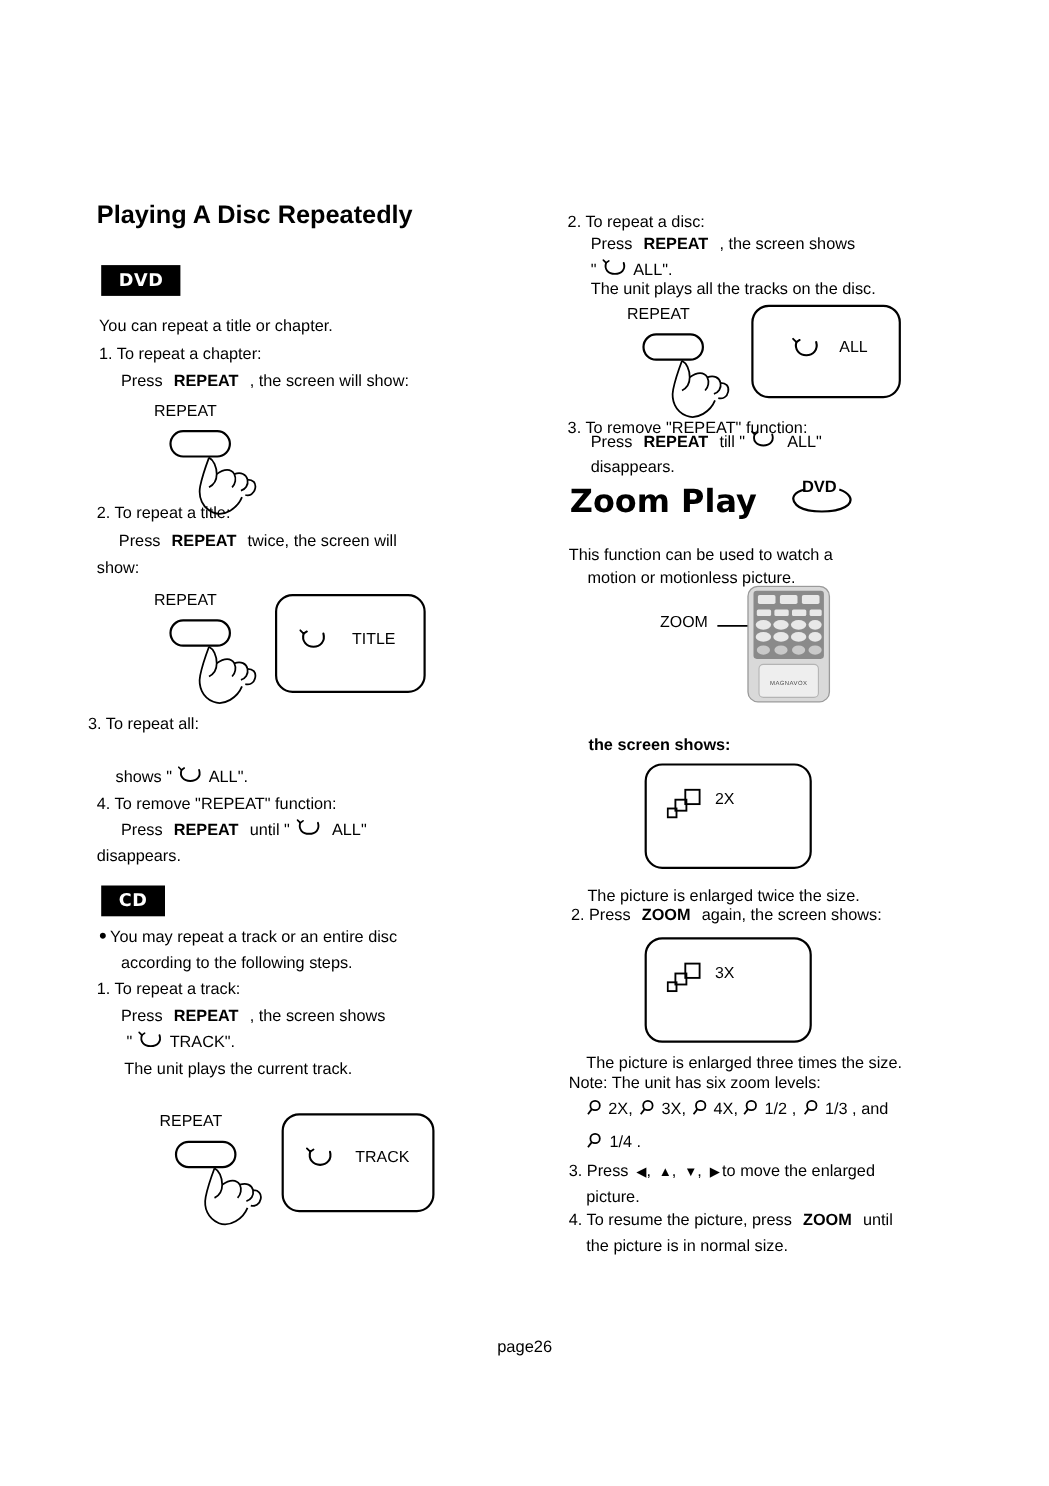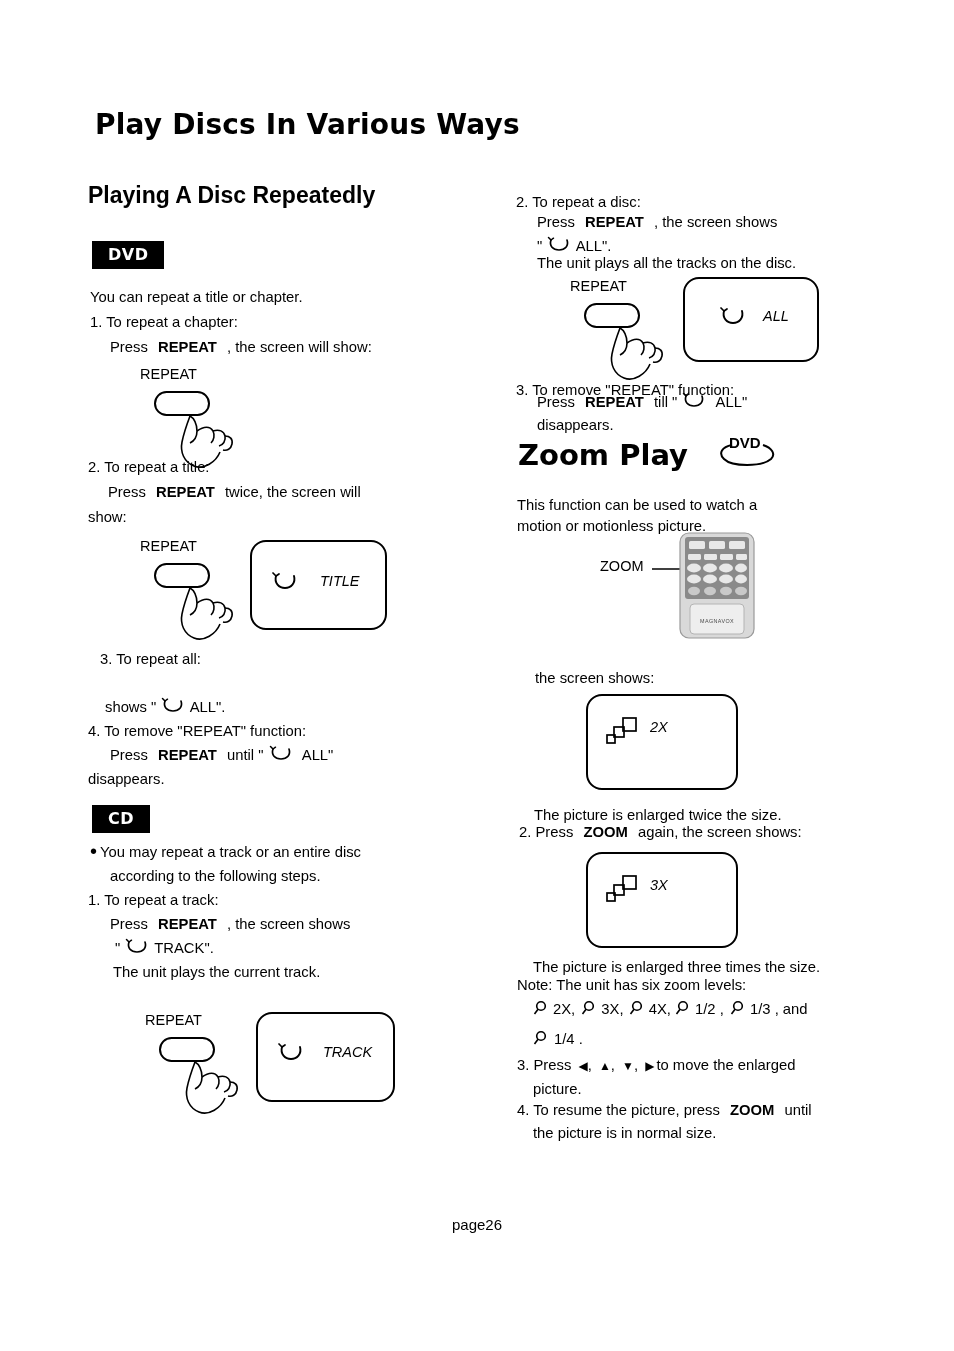--- a/index.html
+++ b/index.html
@@ -32,21 +32,21 @@
   
   .txt{position:absolute;font-size:14.8px;line-height:25px;white-space:nowrap;}
   .b{font-weight:bold;}
 
   
   .screen{
     position:absolute;border:2.2px solid #000;border-radius:16px;
     box-sizing:border-box;background:#fff;
   }
   .screen .label{
-    position:absolute;font-size:14.5px;white-space:nowrap;font-style:italic;
+    position:absolute;font-size:14.5px;white-space:nowrap;
   }
 
   
   .rep-ic{display:inline-block;vertical-align:-2px;}
   .rep-ic.inline{margin:0 1px;}
 
   
   .btn-grp{position:absolute;}
   .btn-grp .cap{
     position:absolute;font-size:14.5px;white-space:nowrap;
@@ -65,21 +65,20 @@
   .pagenum{
     position:absolute;left:0;top:1216px;width:954px;
     text-align:center;font-size:15px;
   }
 </style>
 </head>
 <body>
 
 <div class="page">
 
-  <div class="main-title">Play Discs In Various Ways</div>
 
   <div class="section-title">Playing A Disc Repeatedly</div>
 
   <div class="disc-badge" style="left:92px;top:241px;">DVD</div>
 
   <div class="txt" style="left:90px;top:285px;">You can repeat a title or chapter.</div>
 
   <div class="txt" style="left:90px;top:310px;">1.  To repeat a chapter:</div>
 
   <div class="txt" style="left:110px;top:335px;">
@@ -122,21 +121,21 @@
   </div>
 
   <div class="screen" style="left:250px;top:540px;width:137px;height:90px;">
     <svg width="26" height="20" style="position:absolute;left:20px;top:29px;">
       <path d="M4 5 C2 12, 7 17, 13 17 C19 17, 24 12, 22 5" fill="none" stroke="#000" stroke-width="1.9" stroke-linecap="round"></path>
       <path d="M4 5 L1 2 M4 5 L7 3" fill="none" stroke="#000" stroke-width="1.7" stroke-linecap="round"></path>
     </svg>
     <div class="label" style="left:68px;top:31px;">TITLE</div>
   </div>
 
-  <div class="txt" style="left:100px;top:647px;text-align:right;">3. To repeat all:</div>
+  <div class="txt" style="left:80px;top:647px;text-align:right;">3. To repeat all:</div>
   <div class="txt" style="left:105px;top:695px;">
     <span>shows "</span>
     <svg class="rep-ic inline" width="24" height="18">
       <path d="M4 5 C2 11, 6 15, 12 15 C18 15, 22 11, 20 5" fill="none" stroke="#000" stroke-width="1.7" stroke-linecap="round"></path>
       <path d="M4 5 L1.5 2.5 M4 5 L6.5 3.2" fill="none" stroke="#000" stroke-width="1.5" stroke-linecap="round"></path>
     </svg>
     <span>ALL".</span>
   </div>
 
   <div class="txt" style="left:88px;top:719px;">4. To remove "REPEAT" function:</div>
@@ -247,21 +246,21 @@
   <div style="position:absolute;left:518px;top:438px;font-size:29px;font-weight:bold;font-family:'DejaVu Sans',sans-serif;">Zoom Play</div>
 
   <div style="position:absolute;left:716px;top:436px;width:62px;height:34px;">
     <svg width="62" height="34">
       <path d="M16 9 C6 11, 2 17, 8 23 C16 31, 46 31, 55 23 C60 18, 56 12, 47 9" fill="none" stroke="#000" stroke-width="2"></path>
     </svg>
     <div style="position:absolute;left:13px;top:-2px;font-size:15px;font-weight:bold;">DVD</div>
   </div>
 
   <div class="txt" style="left:517px;top:493px;width:320px;white-space:normal;">This  function  can  be  used  to  watch  a</div>
-  <div class="txt" style="left:517px;top:514px;">motion or motionless picture.</div>
+  <div class="txt" style="left:534px;top:514px;">motion or motionless picture.</div>
 
   <div class="zoom-callout" style="left:600px;top:558px;">ZOOM</div>
   <svg style="position:absolute;left:652px;top:566px;" width="44" height="6">
     <line x1="0" y1="3" x2="44" y2="3" stroke="#000" stroke-width="1.6"></line>
   </svg>
 
   <div class="remote" style="left:676px;top:532px;width:84px;height:108px;">
     <svg width="84" height="108" viewBox="0 0 84 108">
       <rect x="4" y="1" width="74" height="105" rx="9" fill="#d9d9d9" stroke="#9a9a9a" stroke-width="1.2"></rect>
       <rect x="9" y="5" width="64" height="62" rx="3" fill="#8a8a8a"></rect>
@@ -282,21 +281,21 @@
       <ellipse cx="65" cy="47" rx="6" ry="4.4" fill="#e8e8e8"></ellipse>
       <ellipse cx="18" cy="59" rx="6" ry="4.2" fill="#c9c9c9"></ellipse>
       <ellipse cx="34" cy="59" rx="6" ry="4.2" fill="#c9c9c9"></ellipse>
       <ellipse cx="50" cy="59" rx="6" ry="4.2" fill="#c9c9c9"></ellipse>
       <ellipse cx="65" cy="59" rx="6" ry="4.2" fill="#c9c9c9"></ellipse>
       <rect x="14" y="72" width="54" height="30" rx="4" fill="#eeeeee" stroke="#b4b4b4" stroke-width="1"></rect>
       <text x="41" y="91" font-family="Liberation Sans, sans-serif" font-size="5.4" fill="#4a4a4a" text-anchor="middle" letter-spacing="0.4">MAGNAVOX</text>
     </svg>
   </div>
 
-  <div class="txt" style="left:535px;top:666px;">the screen shows:</div>
+  <div class="txt" style="left:535px;top:666px;font-weight:bold;">the screen shows:</div>
 
   <div class="screen" style="left:586px;top:694px;width:152px;height:96px;padding-left:20px;">
     <svg width="36" height="30" style="position:absolute;left:18px;top:20px;">
       <rect x="1" y="19" width="8" height="8" fill="none" stroke="#000" stroke-width="1.7"></rect>
       <rect x="8" y="11" width="10" height="10" fill="none" stroke="#000" stroke-width="1.7"></rect>
       <rect x="17" y="2" width="13" height="13" fill="none" stroke="#000" stroke-width="1.7"></rect>
     </svg>
     <div class="label" style="left:62px;top:23px;">2X</div>
   </div>
 

